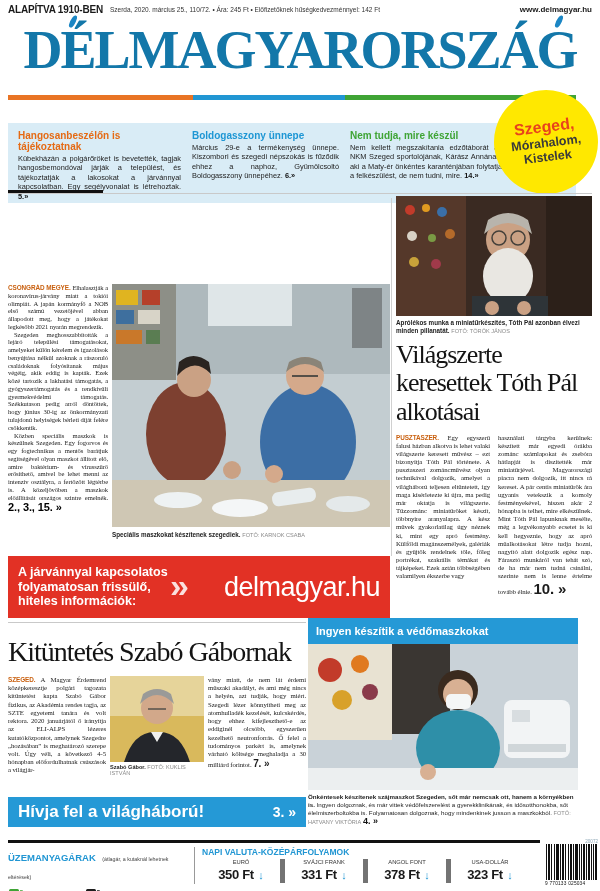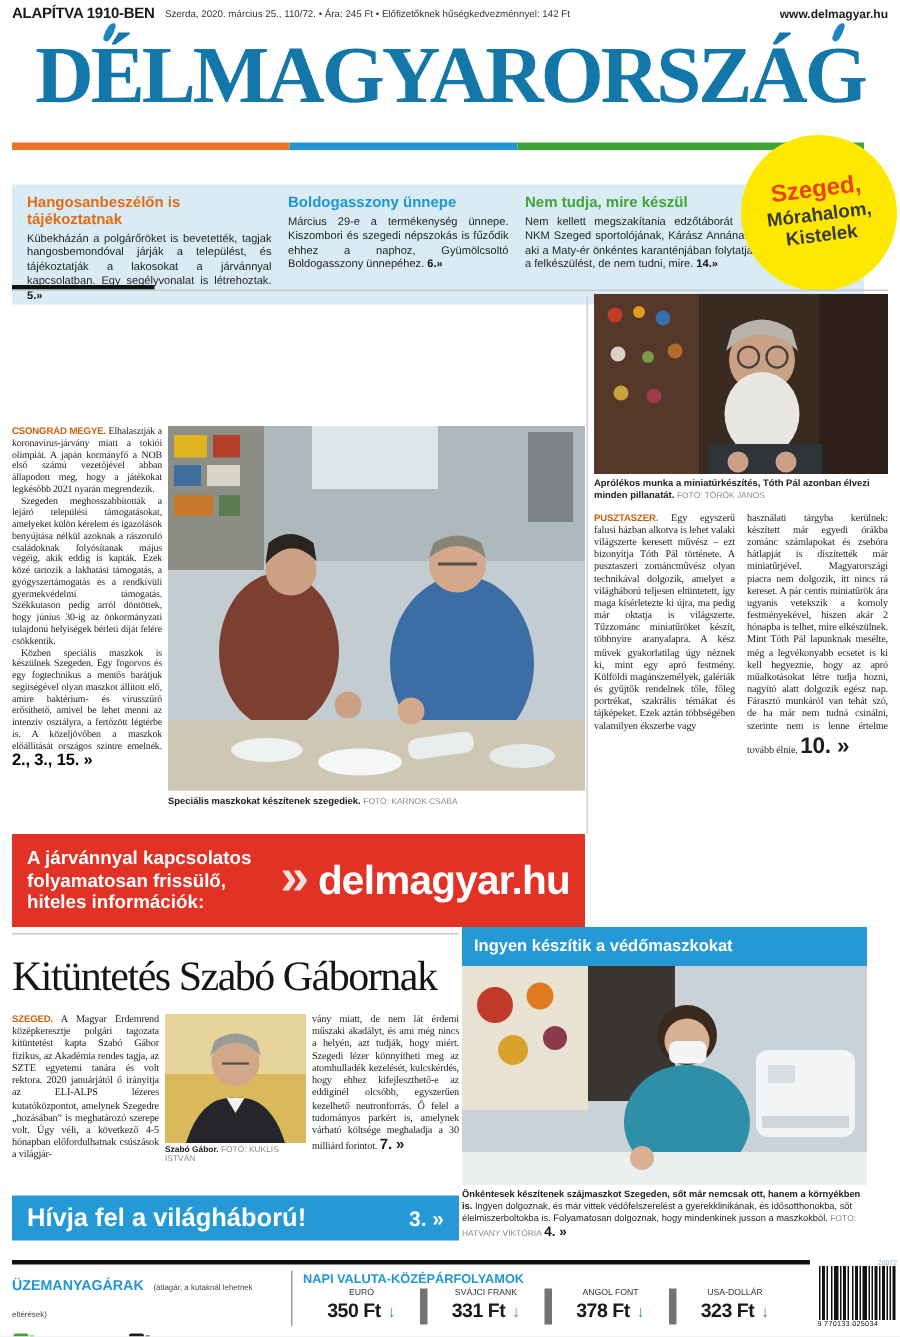--- a/index.html
+++ b/index.html
@@ -54,21 +54,21 @@
   .ph1{top:284px;left:112px;width:278px;height:243px;}
   .caption{position:absolute;font-size:6.3px;line-height:1.25;color:#222;}
   .cap-b{font-weight:bold;}
   .credit{color:#8a8a8a;font-size:5.6px;}
   .cap1{top:531px;left:112px;width:278px;}
   
   .redbanner{position:absolute;top:556px;left:8px;width:382px;height:62px;background:#e23125;
              display:flex;align-items:center;padding:0 10px;box-sizing:border-box;color:#fff;}
   .rb-text{width:186px;font-weight:bold;font-size:12.5px;line-height:1.15;}
   .rb-chev{font-size:34px;font-weight:bold;opacity:.85;margin:0 6px 4px 2px;}
-  .rb-site{font-weight:bold;font-size:27px;letter-spacing:-0.5px;}
+  .rb-site{font-weight:normal;font-size:27px;letter-spacing:-0.5px;margin-left:29px;}
   
   .rightcol{position:absolute;left:396px;top:196px;width:196px;}
   .ph2{position:relative;width:196px;height:120px;top:0;left:0;}
   .cap2{position:relative;margin-top:3px;width:196px;font-size:6.3px;line-height:1.25;color:#222;}
   .toth-headline{margin-top:6px;font-family:"Liberation Serif",serif;font-size:26px;line-height:1.1;
                  letter-spacing:-1px;color:#141414;}
   .toth-cols{display:flex;margin-top:7px;}
   .toth-cols .col{width:94px;height:172px;overflow:hidden;}
   .toth-cols .col + .col{margin-left:8px;}
   .toth-cols .bodytext{font-size:6.8px;line-height:1.2;}
@@ -236,20 +236,21 @@
         <circle cx="122" cy="42" r="7" fill="none" stroke="#44403a" stroke-width="1.5"></circle>
         <rect x="76" y="100" width="76" height="20" fill="#2e3438"></rect>
         <circle cx="96" cy="112" r="7" fill="#caa184"></circle>
           <circle cx="128" cy="112" r="7" fill="#caa184"></circle>
       </svg>
     </div>
     <div class="cap2">
       <span class="cap-b">Aprólékos munka a miniatűrkészítés, Tóth Pál azonban élvezi minden pillanatát.</span>
       <span class="credit">FOTÓ: TÖRÖK JÁNOS</span>
     </div>
+    <div class="toth-headline">Világszerte keresettek Tóth Pál alkotásai</div>
     <div class="toth-cols">
       <div class="col bodytext">
         <p><span class="loc">PUSZTASZER.</span>
           <span>Egy egyszerű falusi házban alkotva is lehet valaki világszerte keresett művész – ezt bizonyítja Tóth Pál története. A pusztaszeri zománcművész olyan technikával dolgozik, amelyet a világháború teljesen eltüntetett, így maga kísérletezte ki újra, ma pedig már oktatja is világszerte. Tűzzománc miniatűröket készít, többnyire aranyalapra. A kész művek gyakorlatilag úgy néznek ki, mint egy apró festmény. Külföldi magánszemélyek, galériák és gyűjtők rendelnek tőle, főleg portrékat, szakrális témákat és tájképeket. Ezek aztán többségében valamilyen ékszerbe vagy</span></p>
       </div>
       <div class="col bodytext">
         <p><span>használati tárgyba kerülnek: készített már egyedi órákba zománc számlapokat és zsebóra hátlapját is díszítették már miniatűrjével. Magyarországi piacra nem dolgozik, itt nincs rá kereset. A pár centis miniatűrök ára ugyanis vetekszik a komoly festményekével, hiszen akár 2 hónapba is telhet, mire elkészülnek. Mint Tóth Pál lapunknak mesélte, még a legvékonyabb ecsetet is ki kell hegyeznie, hogy az apró műalkotásokat létre tudja hozni, nagyító alatt dolgozik egész nap. Fárasztó munkáról van tehát szó, de ha már nem tudná csinálni, szerinte nem is lenne értelme tovább élnie.</span>
           <span class="ref10">10. »</span></p>
       </div>
     </div>

